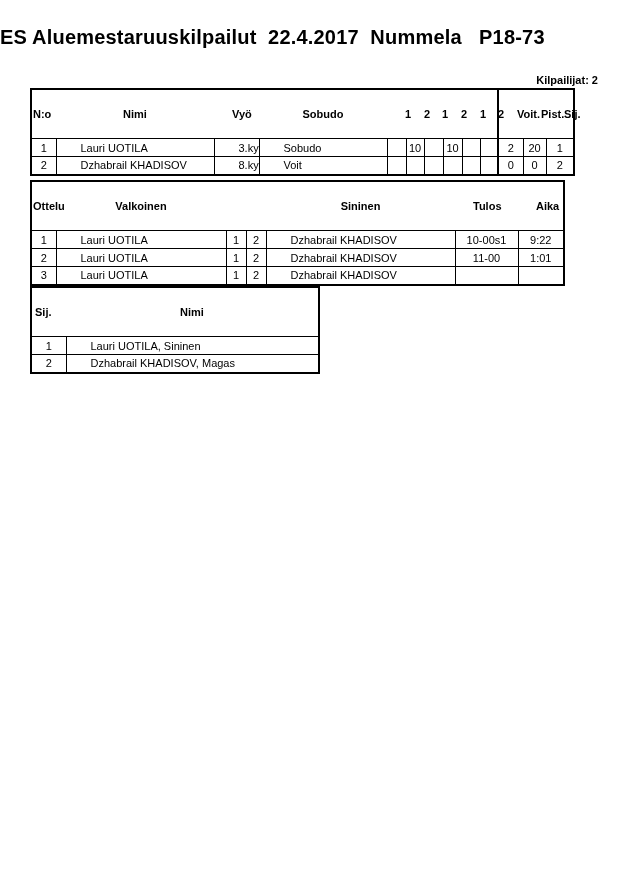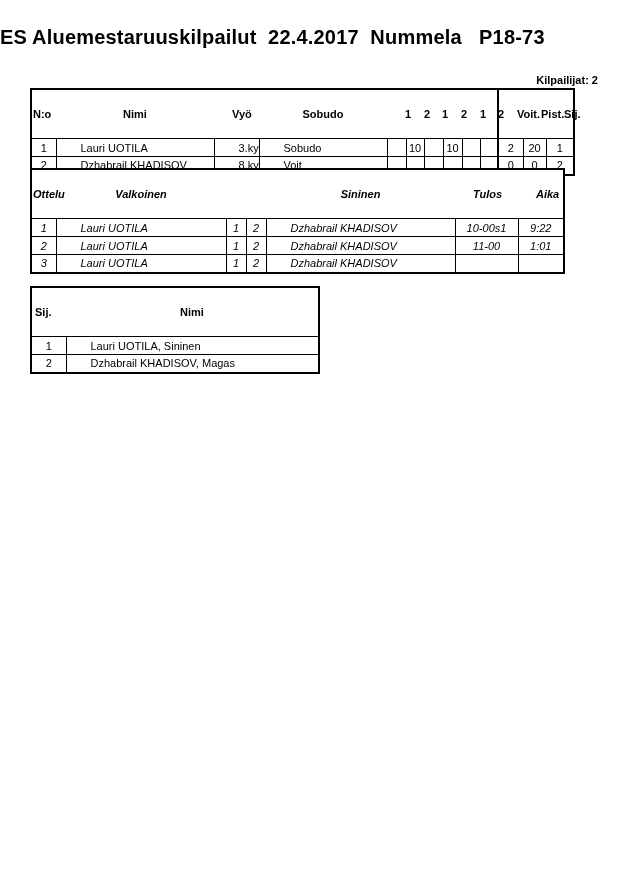--- a/index.html
+++ b/index.html
@@ -47,21 +47,21 @@
   .h-tulokset    { top: 264px; left: 30px;  width: 288px; }
 
   table.tbl {
     position: absolute;
     border-collapse: collapse;
     table-layout: fixed;
     border: 2px solid #000000;
     background: #ffffff;
   }
   .t1 { left: 30px; top: 88px;  width: 543px; }
-  .t2 { left: 30px; top: 168px; width: 533px; font-style: italic; }
+  .t2 { left: 30px; top: 180px; width: 533px; }
   .t3 { left: 30px; top: 286px; width: 288px; }
 
   .tbl tr { height: 18px; }
   .tbl th {
     font-size: 11px;
     font-weight: bold;
     padding: 18px;
     border: none;
     border-bottom: 1px solid #000000;
     white-space: nowrap;

